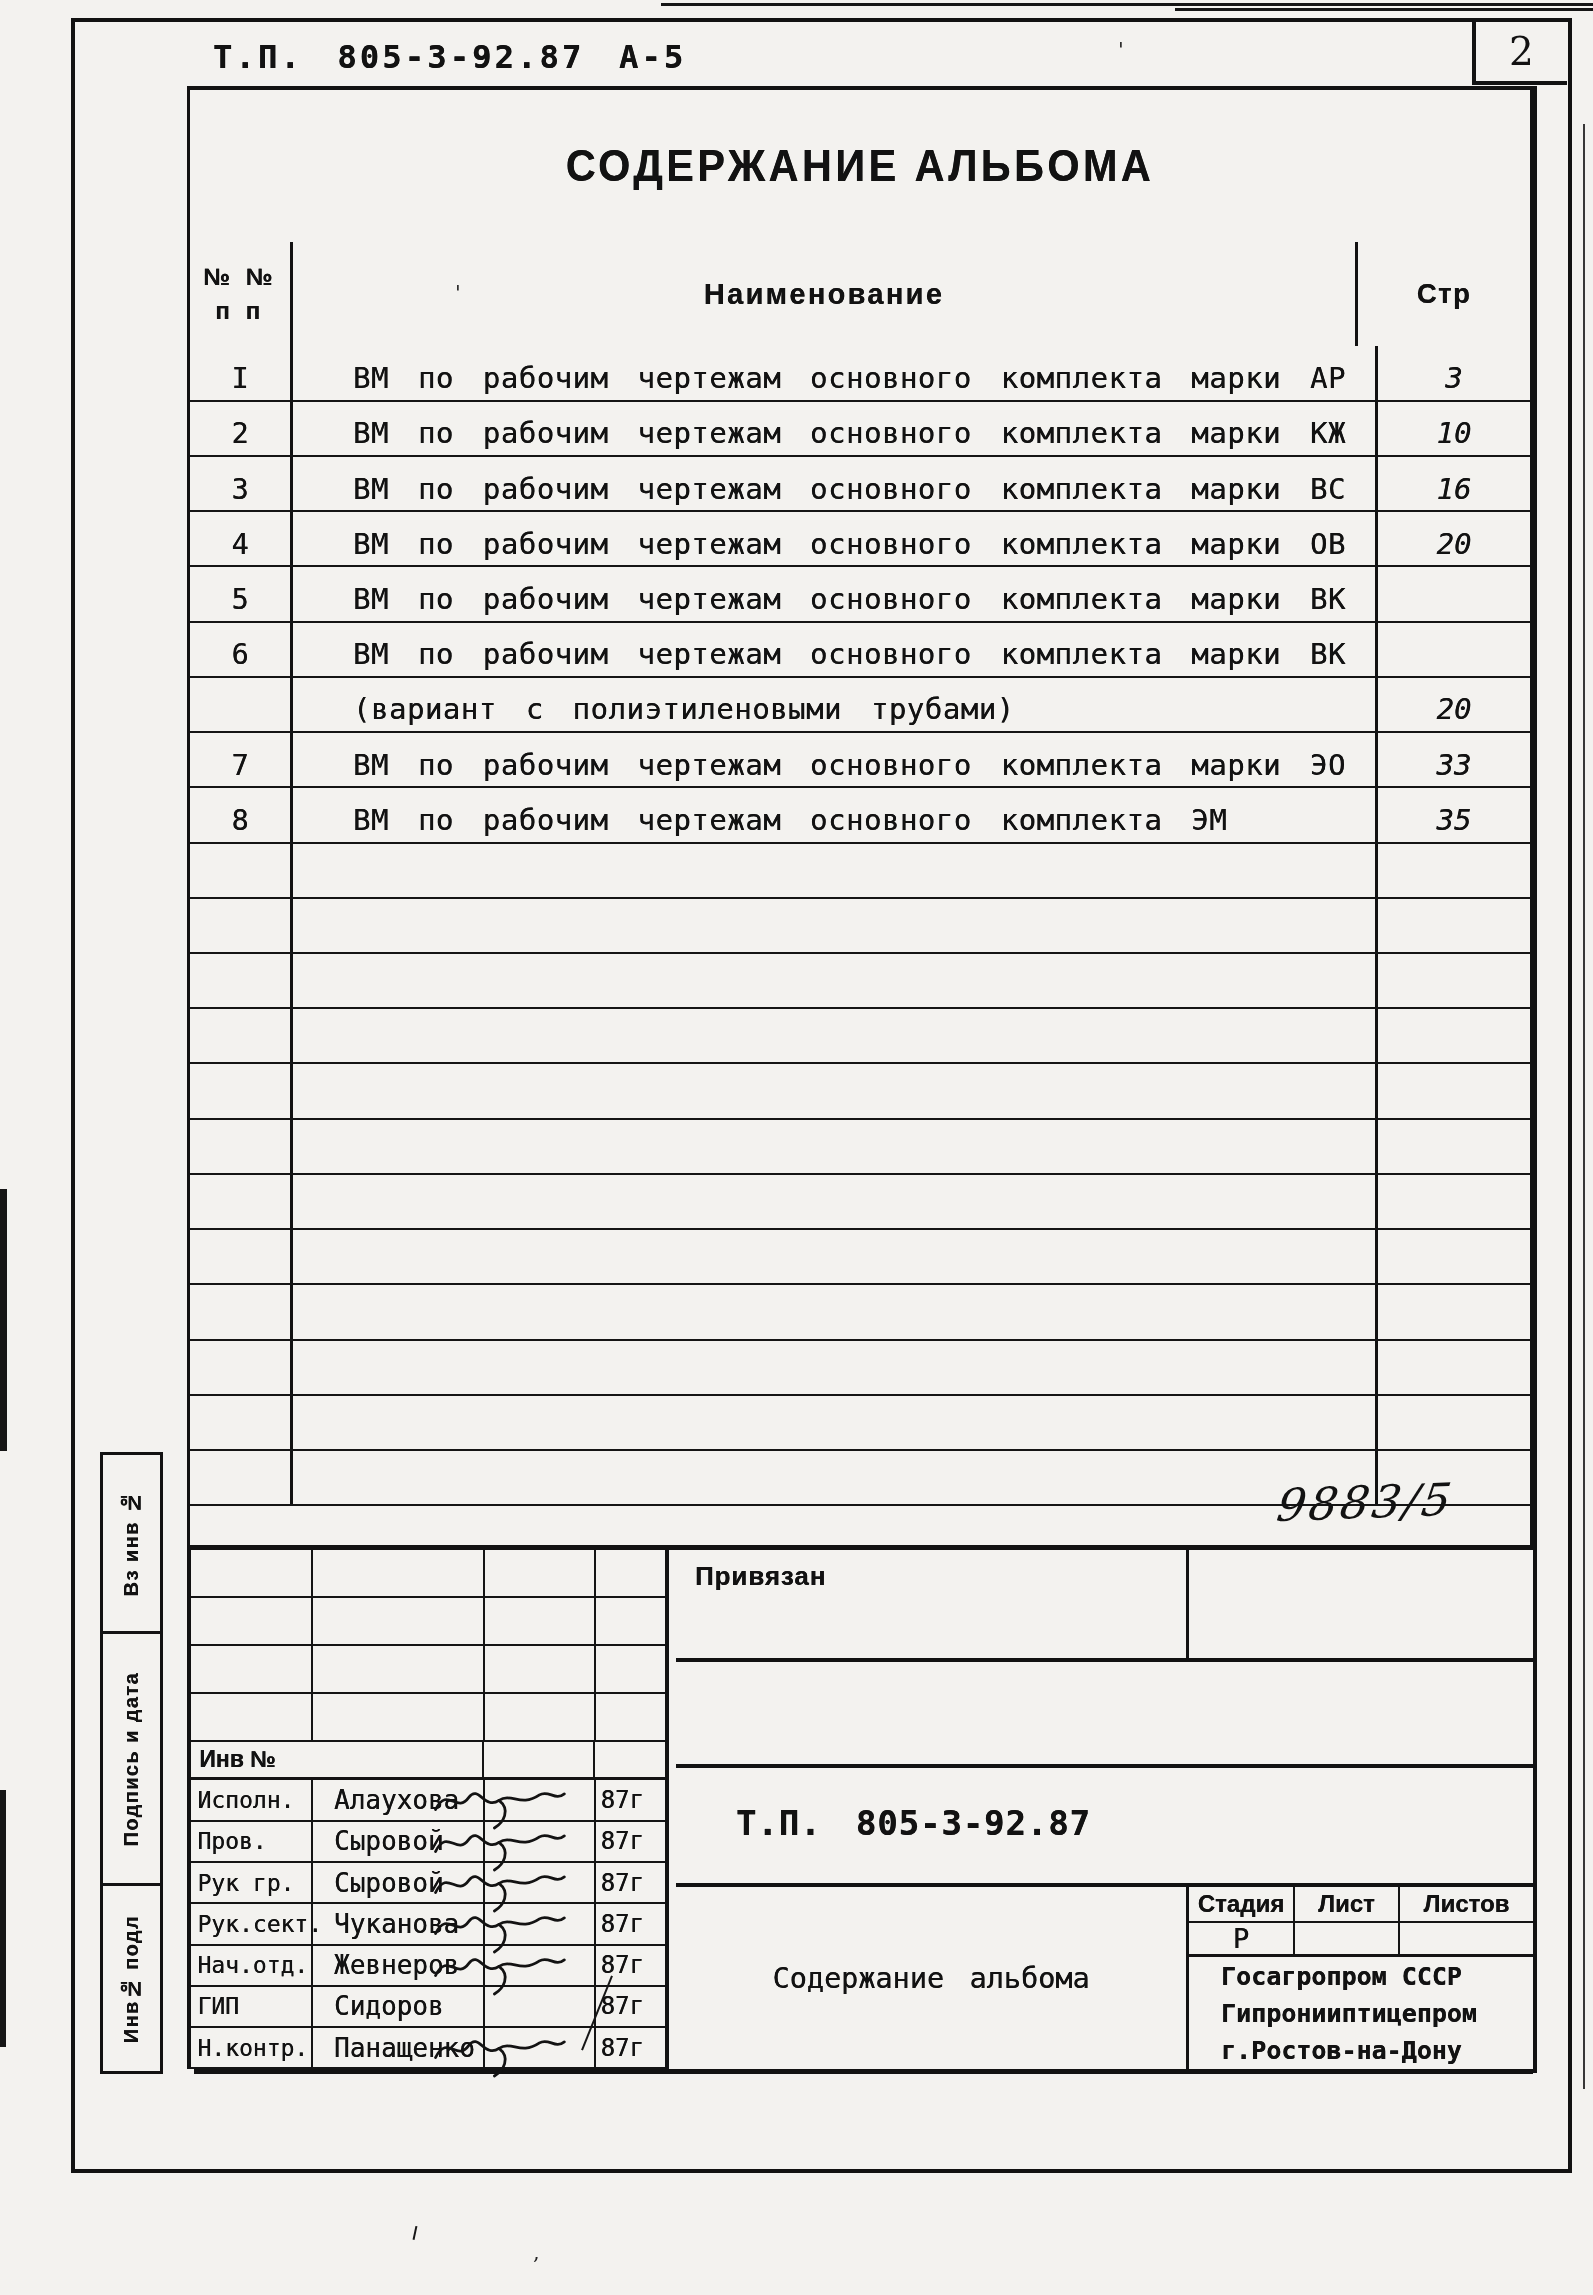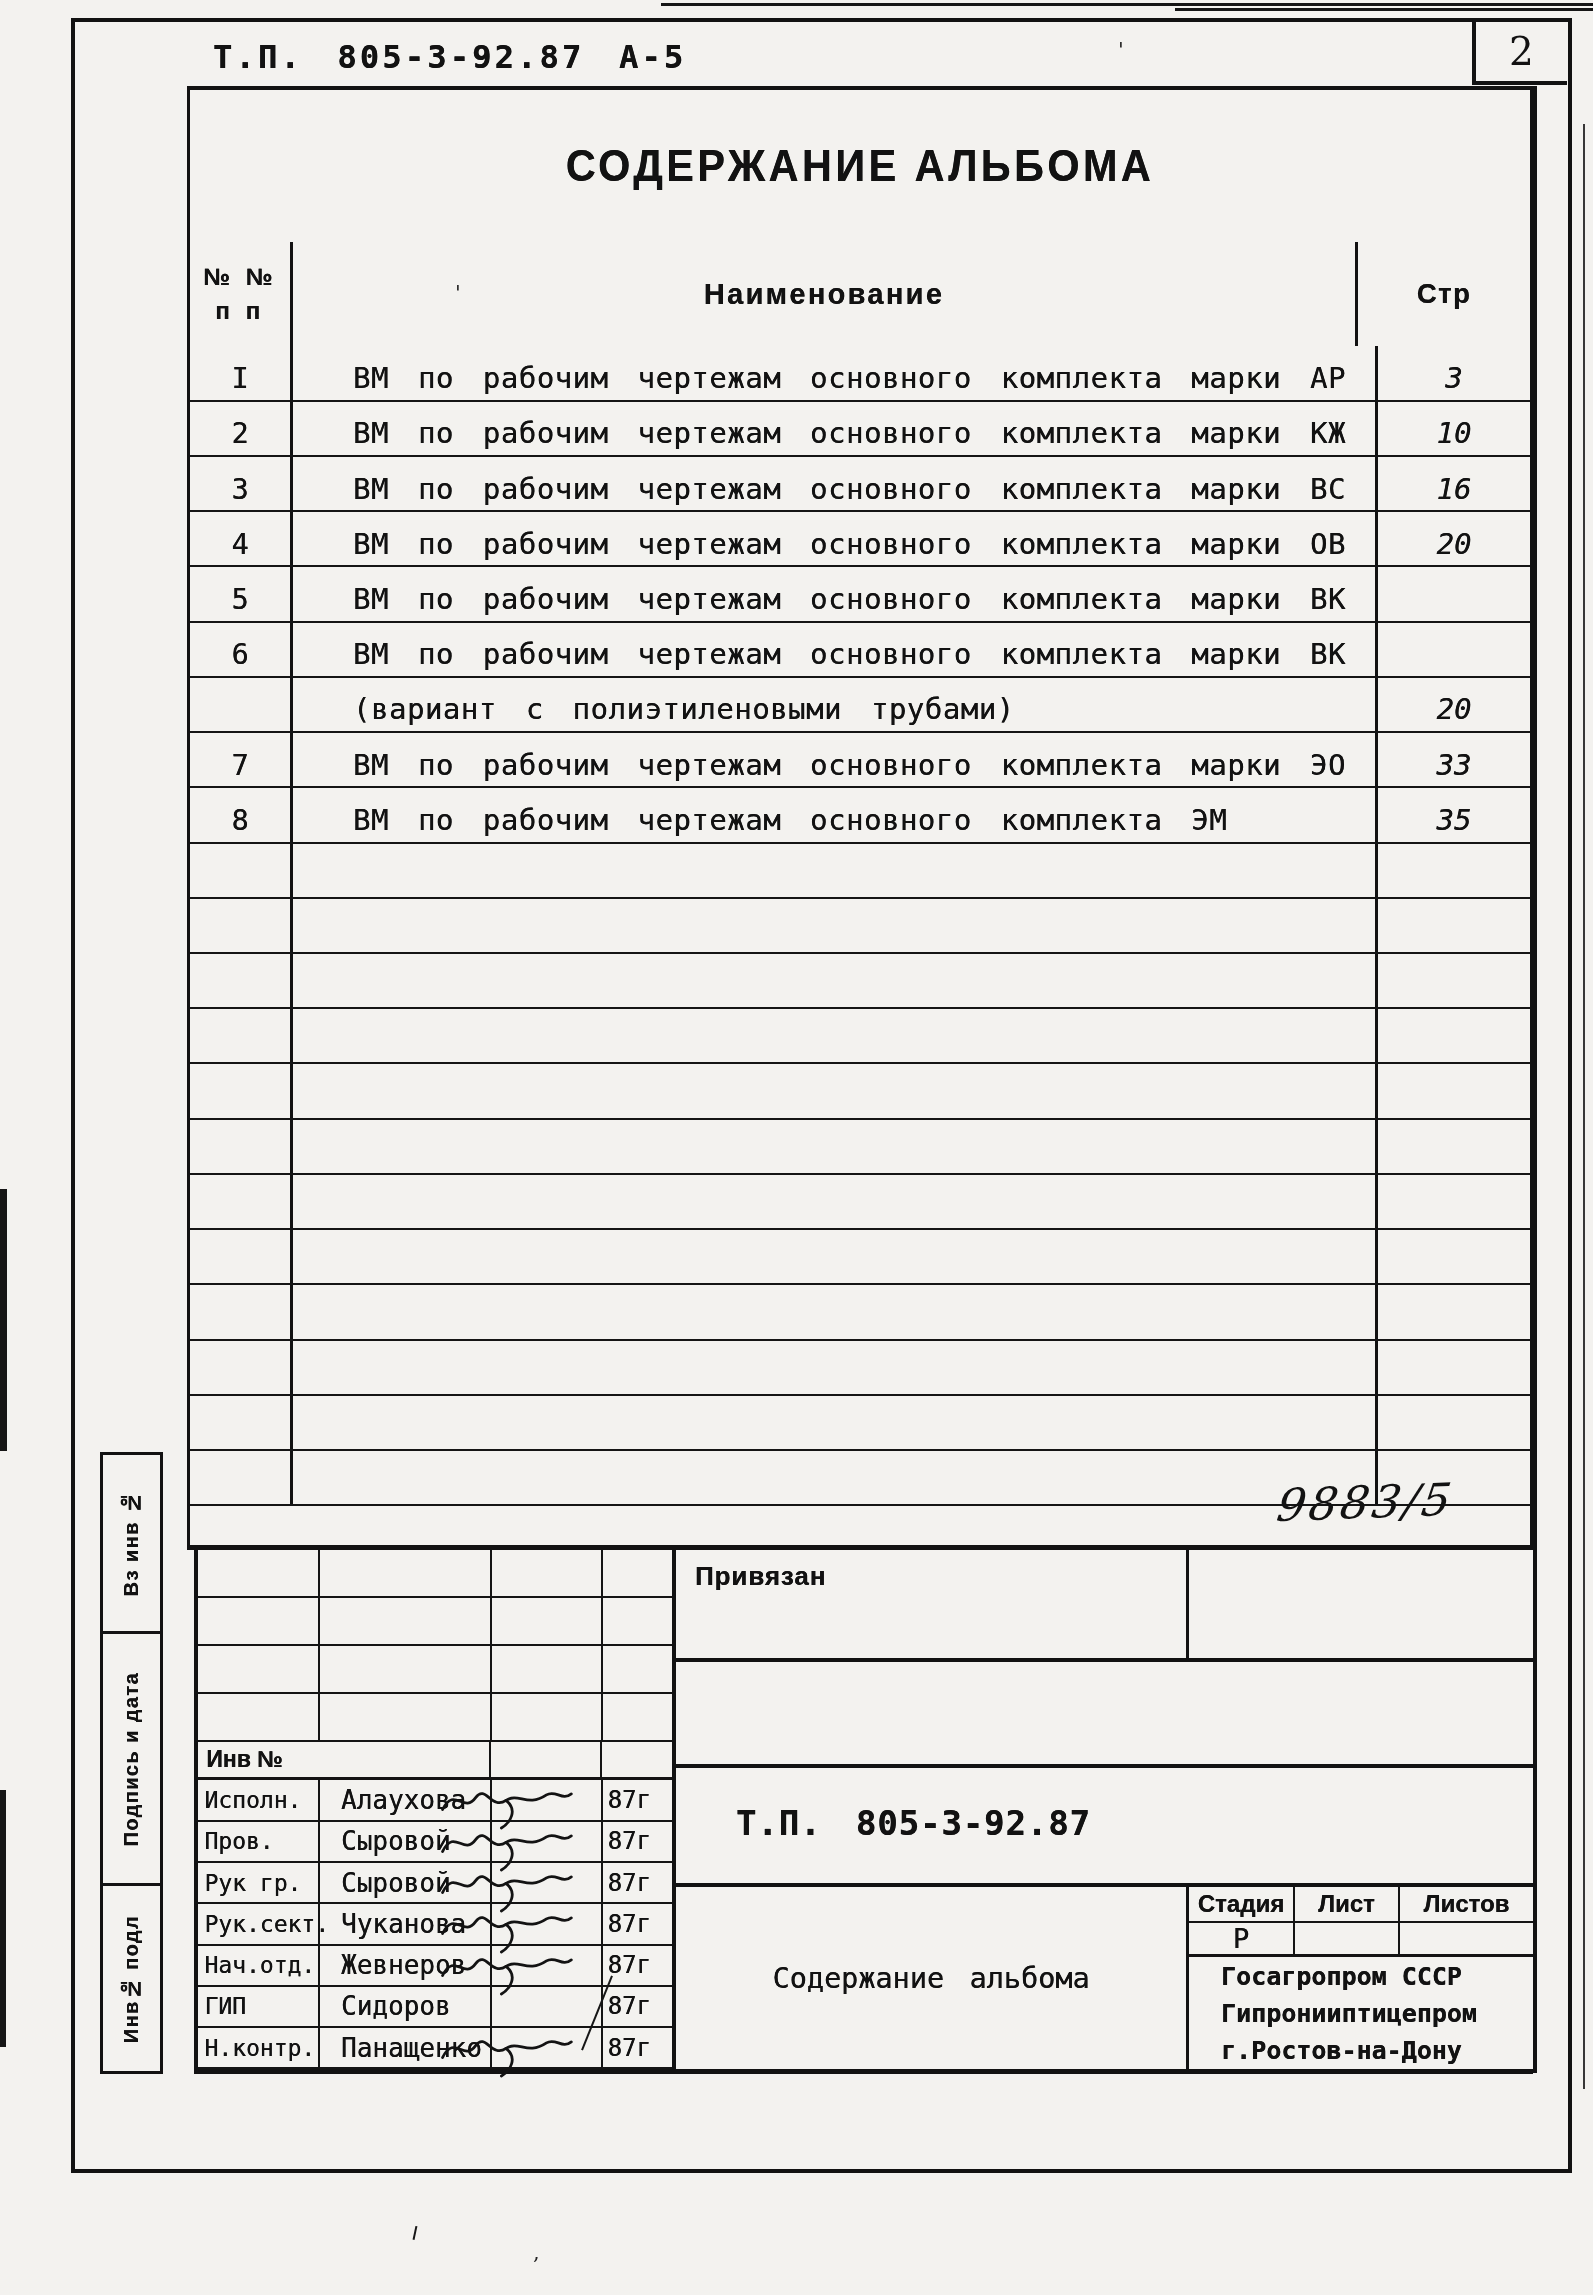--- a/index.html
+++ b/index.html
@@ -45,21 +45,21 @@
   .t-row>div{box-sizing:border-box;display:flex;align-items:flex-end;padding-bottom:4.6px;}
   .c-num{width:103px;border-right:3.7px solid #121212;justify-content:center;font-size:28.5px;}
   .c-name{flex:1;border-right:3.7px solid #121212;padding-left:60px;
           font-size:29px;letter-spacing:0.5px;word-spacing:11px;white-space:nowrap;}
   .c-page{width:152px;justify-content:center;font-size:29px;font-style:italic;}
 
   .hand-number{left:1203px;top:1454px;font-size:45px;letter-spacing:2.8px;
                transform:skewX(-10deg) rotate(-2deg);z-index:5;}
 
   
-  .sigtable{left:119px;top:1528px;width:482px;height:519px;box-sizing:border-box;
+  .sigtable{left:112px;top:1528px;width:482px;height:519px;box-sizing:border-box;
             border-left:4.1px solid #121212;border-right:4.1px solid #121212;
             display:flex;flex-direction:column;z-index:2;}
   .sg-empty,.sg-staff{display:flex;box-sizing:border-box;border-bottom:2.8px solid #141414;}
   .sg-empty{flex:0 0 48px;}
   .sg-inv{flex:0 0 38px;display:flex;box-sizing:border-box;border-bottom:3.2px solid #141414;}
   .sg-staff{flex:1;}
   .sg-empty>div,.sg-staff>div,.sg-inv>div{box-sizing:border-box;height:100%;}
   .col-role{width:122px;border-right:2.8px solid #141414;display:flex;align-items:center;
             padding-left:6.4px;font-size:23px;white-space:nowrap;}
   .col-name{width:172px;border-right:2.8px solid #141414;display:flex;align-items:center;

